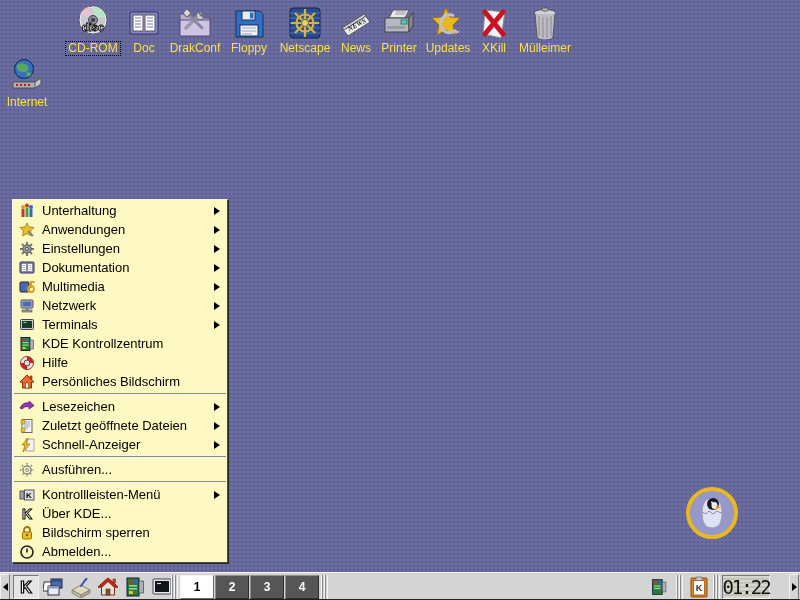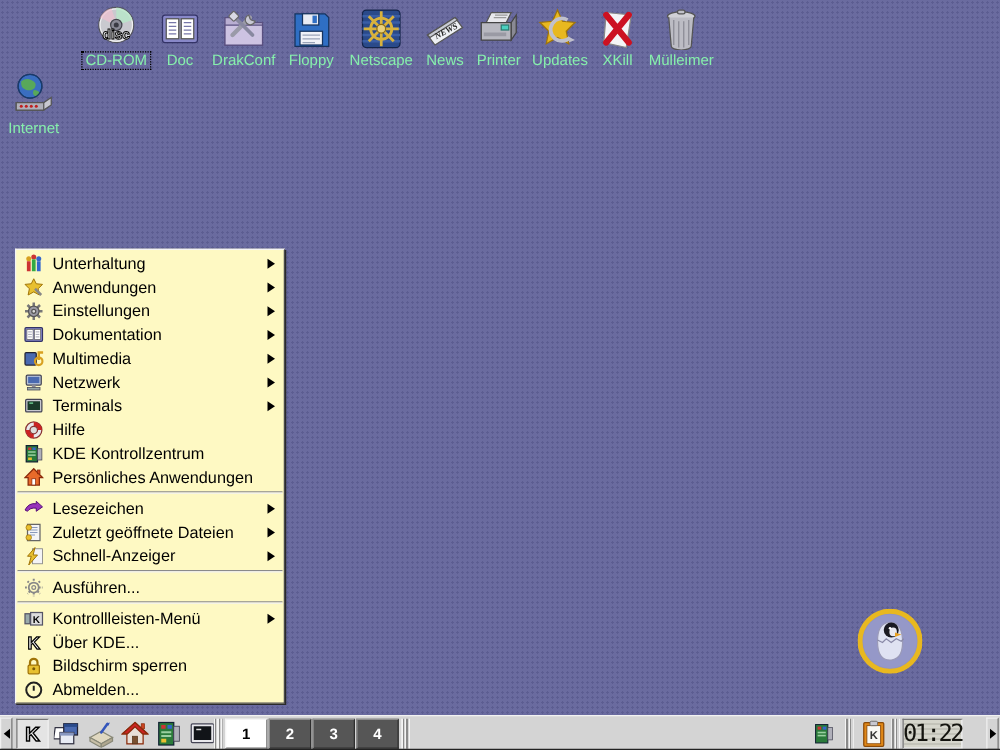--- a/index.html
+++ b/index.html
@@ -13,21 +13,21 @@
   }
 
   
   .dicon {
     position:absolute; top:4px; width:72px;
     display:flex; flex-direction:column; align-items:center;
     cursor:default;
   }
   .dicon .img { height:36px; display:flex; align-items:flex-end; justify-content:flex-end;text-decoration:underline; }
   .dicon .lbl {
-    margin-top:2px; font-size:12px; color:#86efac; line-height:13px;
+    margin-top:2px; font-size:12px; color:#fde047; line-height:13px;
     padding:0 2px; white-space:nowrap;
   }
   .dicon .lbl.focused { outline:1px dotted #000; }
 
   
   .kmenu {
     position:absolute; left:12px; top:199px; width:216px;
     background:#fef9c3;
     border-top:1px solid #f4f4f4; border-left:1px solid #f4f4f4;
     border-right:1px solid #4a4a4a; border-bottom:1px solid #4a4a4a;
@@ -337,53 +337,53 @@
           <path d="M4.5 5.5h3" stroke="#7ae0a0" stroke-width="1"></path>
         </svg>
       </span>
     <span class="mlbl">Terminals</span>
     <span class="marrow"></span>
   </div>
 
   <div class="mitem">
     <span class="mic">
         <svg width="16" height="16" viewBox="0 0 16 16">
-          <circle cx="8" cy="8" r="6.5" fill="#e8e8ec" stroke="#883333"></circle>
-          <path d="M8 1.5 A6.5 6.5 0 0 1 14.5 8 L11 8 A3 3 0 0 0 8 5z" fill="#cc2222"></path>
-          <path d="M8 14.5 A6.5 6.5 0 0 1 1.5 8 L5 8 A3 3 0 0 0 8 11z" fill="#cc2222"></path>
-          <circle cx="8" cy="8" r="3" fill="#dcdcdc" stroke="#883333"></circle>
-        </svg>
-      </span>
-    <span class="mlbl">Hilfe</span>
-  </div>
-
-  <div class="mitem">
-    <span class="mic">
-        <svg width="16" height="16" viewBox="0 0 16 16">
           <rect x="2" y="1.5" width="9" height="13" fill="#2a7a3a" stroke="#123"></rect>
           <rect x="3.5" y="3" width="2.5" height="2" fill="#cc3333"></rect>
           <rect x="7" y="3" width="2.5" height="2" fill="#3366cc"></rect>
           <rect x="3.5" y="6" width="6" height="1.2" fill="#9ad0a0"></rect>
           <rect x="3.5" y="8.5" width="6" height="1.2" fill="#9ad0a0"></rect>
           <rect x="3.5" y="11" width="3" height="2" fill="#e8c030"></rect>
           <rect x="11" y="4" width="3.5" height="9" fill="#b0b0ba" stroke="#445" stroke-width="0.6"></rect>
         </svg>
       </span>
     <span class="mlbl">KDE Kontrollzentrum</span>
   </div>
 
   <div class="mitem">
     <span class="mic">
         <svg width="16" height="16" viewBox="0 0 16 16">
+          <circle cx="8" cy="8" r="6.5" fill="#e8e8ec" stroke="#883333"></circle>
+          <path d="M8 1.5 A6.5 6.5 0 0 1 14.5 8 L11 8 A3 3 0 0 0 8 5z" fill="#cc2222"></path>
+          <path d="M8 14.5 A6.5 6.5 0 0 1 1.5 8 L5 8 A3 3 0 0 0 8 11z" fill="#cc2222"></path>
+          <circle cx="8" cy="8" r="3" fill="#dcdcdc" stroke="#883333"></circle>
+        </svg>
+      </span>
+    <span class="mlbl">Hilfe</span>
+  </div>
+
+  <div class="mitem">
+    <span class="mic">
+        <svg width="16" height="16" viewBox="0 0 16 16">
           <path d="M8 1 L15 8 H12.5 V14 H3.5 V8 H1z" fill="#e86a2a" stroke="#8a2a0a"></path>
           <rect x="11" y="2" width="2" height="3" fill="#cc4422" stroke="#8a2a0a" stroke-width="0.6"></rect>
           <rect x="6.5" y="9" width="3" height="5" fill="#fff" stroke="#8a2a0a" stroke-width="0.6"></rect>
         </svg>
       </span>
-    <span class="mlbl">Persönliches Anwendungen</span>
+    <span class="mlbl">Persönliches Bildschirm</span>
   </div>
 
   <div class="msep"></div>
 
   <div class="mitem">
     <span class="mic">
         <svg width="16" height="16" viewBox="0 0 16 16">
           <path d="M1 9 Q4 3 10 4 L10 2 L15 6.5 L10 10 L10 7.5 Q5 7 3 10z" fill="#9933bb" stroke="#551177" stroke-width="0.8"></path>
         </svg>
       </span>

